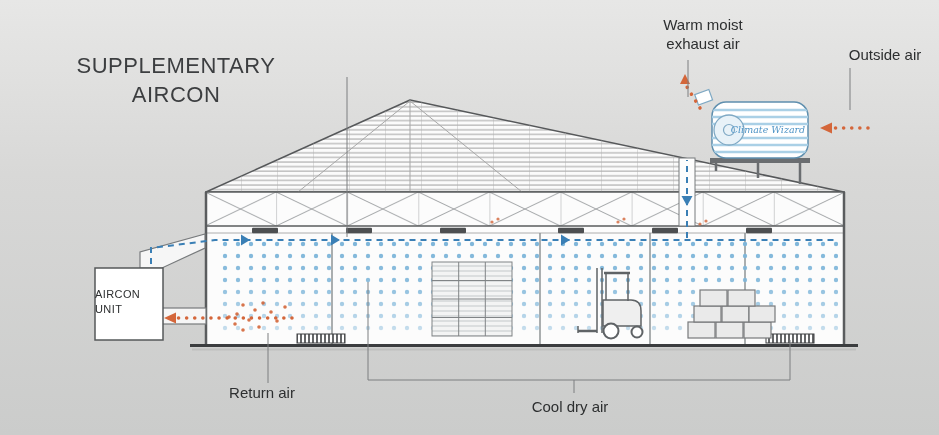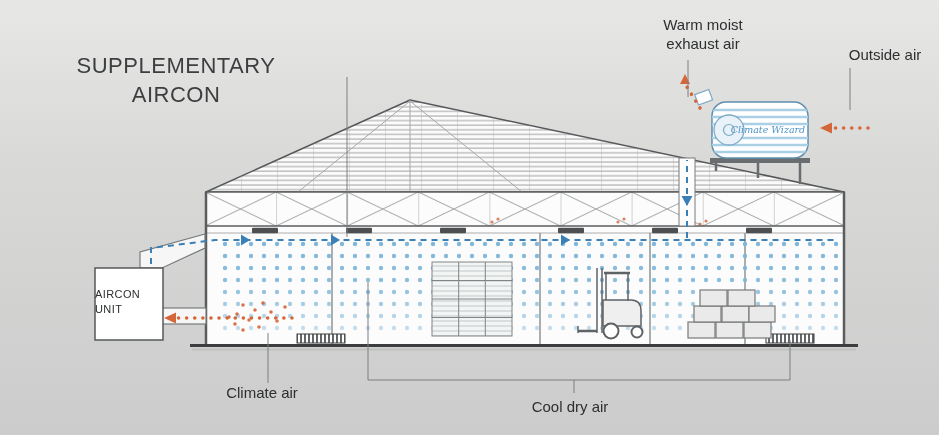--- a/index.html
+++ b/index.html
@@ -250,21 +250,21 @@
   </div>
 
 
   <div class="label" style="left:645px;top:16px;width:116px;">
     <span>Warm moist</span>
     <span>exhaust air</span>
   </div>
 
   <div class="label" style="left:835px;top:46px;width:100px;">Outside air</div>
 
-  <div class="label" style="left:212px;top:384px;width:100px;">Climate air</div>
+  <div class="label" style="left:212px;top:384px;width:100px;">Return air</div>
 
   <div class="label" style="left:512px;top:398px;width:116px;">Cool dry air</div>
 
   <div id="aircon-label">
     <span>AIRCON</span>
     <span>UNIT</span>
   </div>
 
 </div>
 

